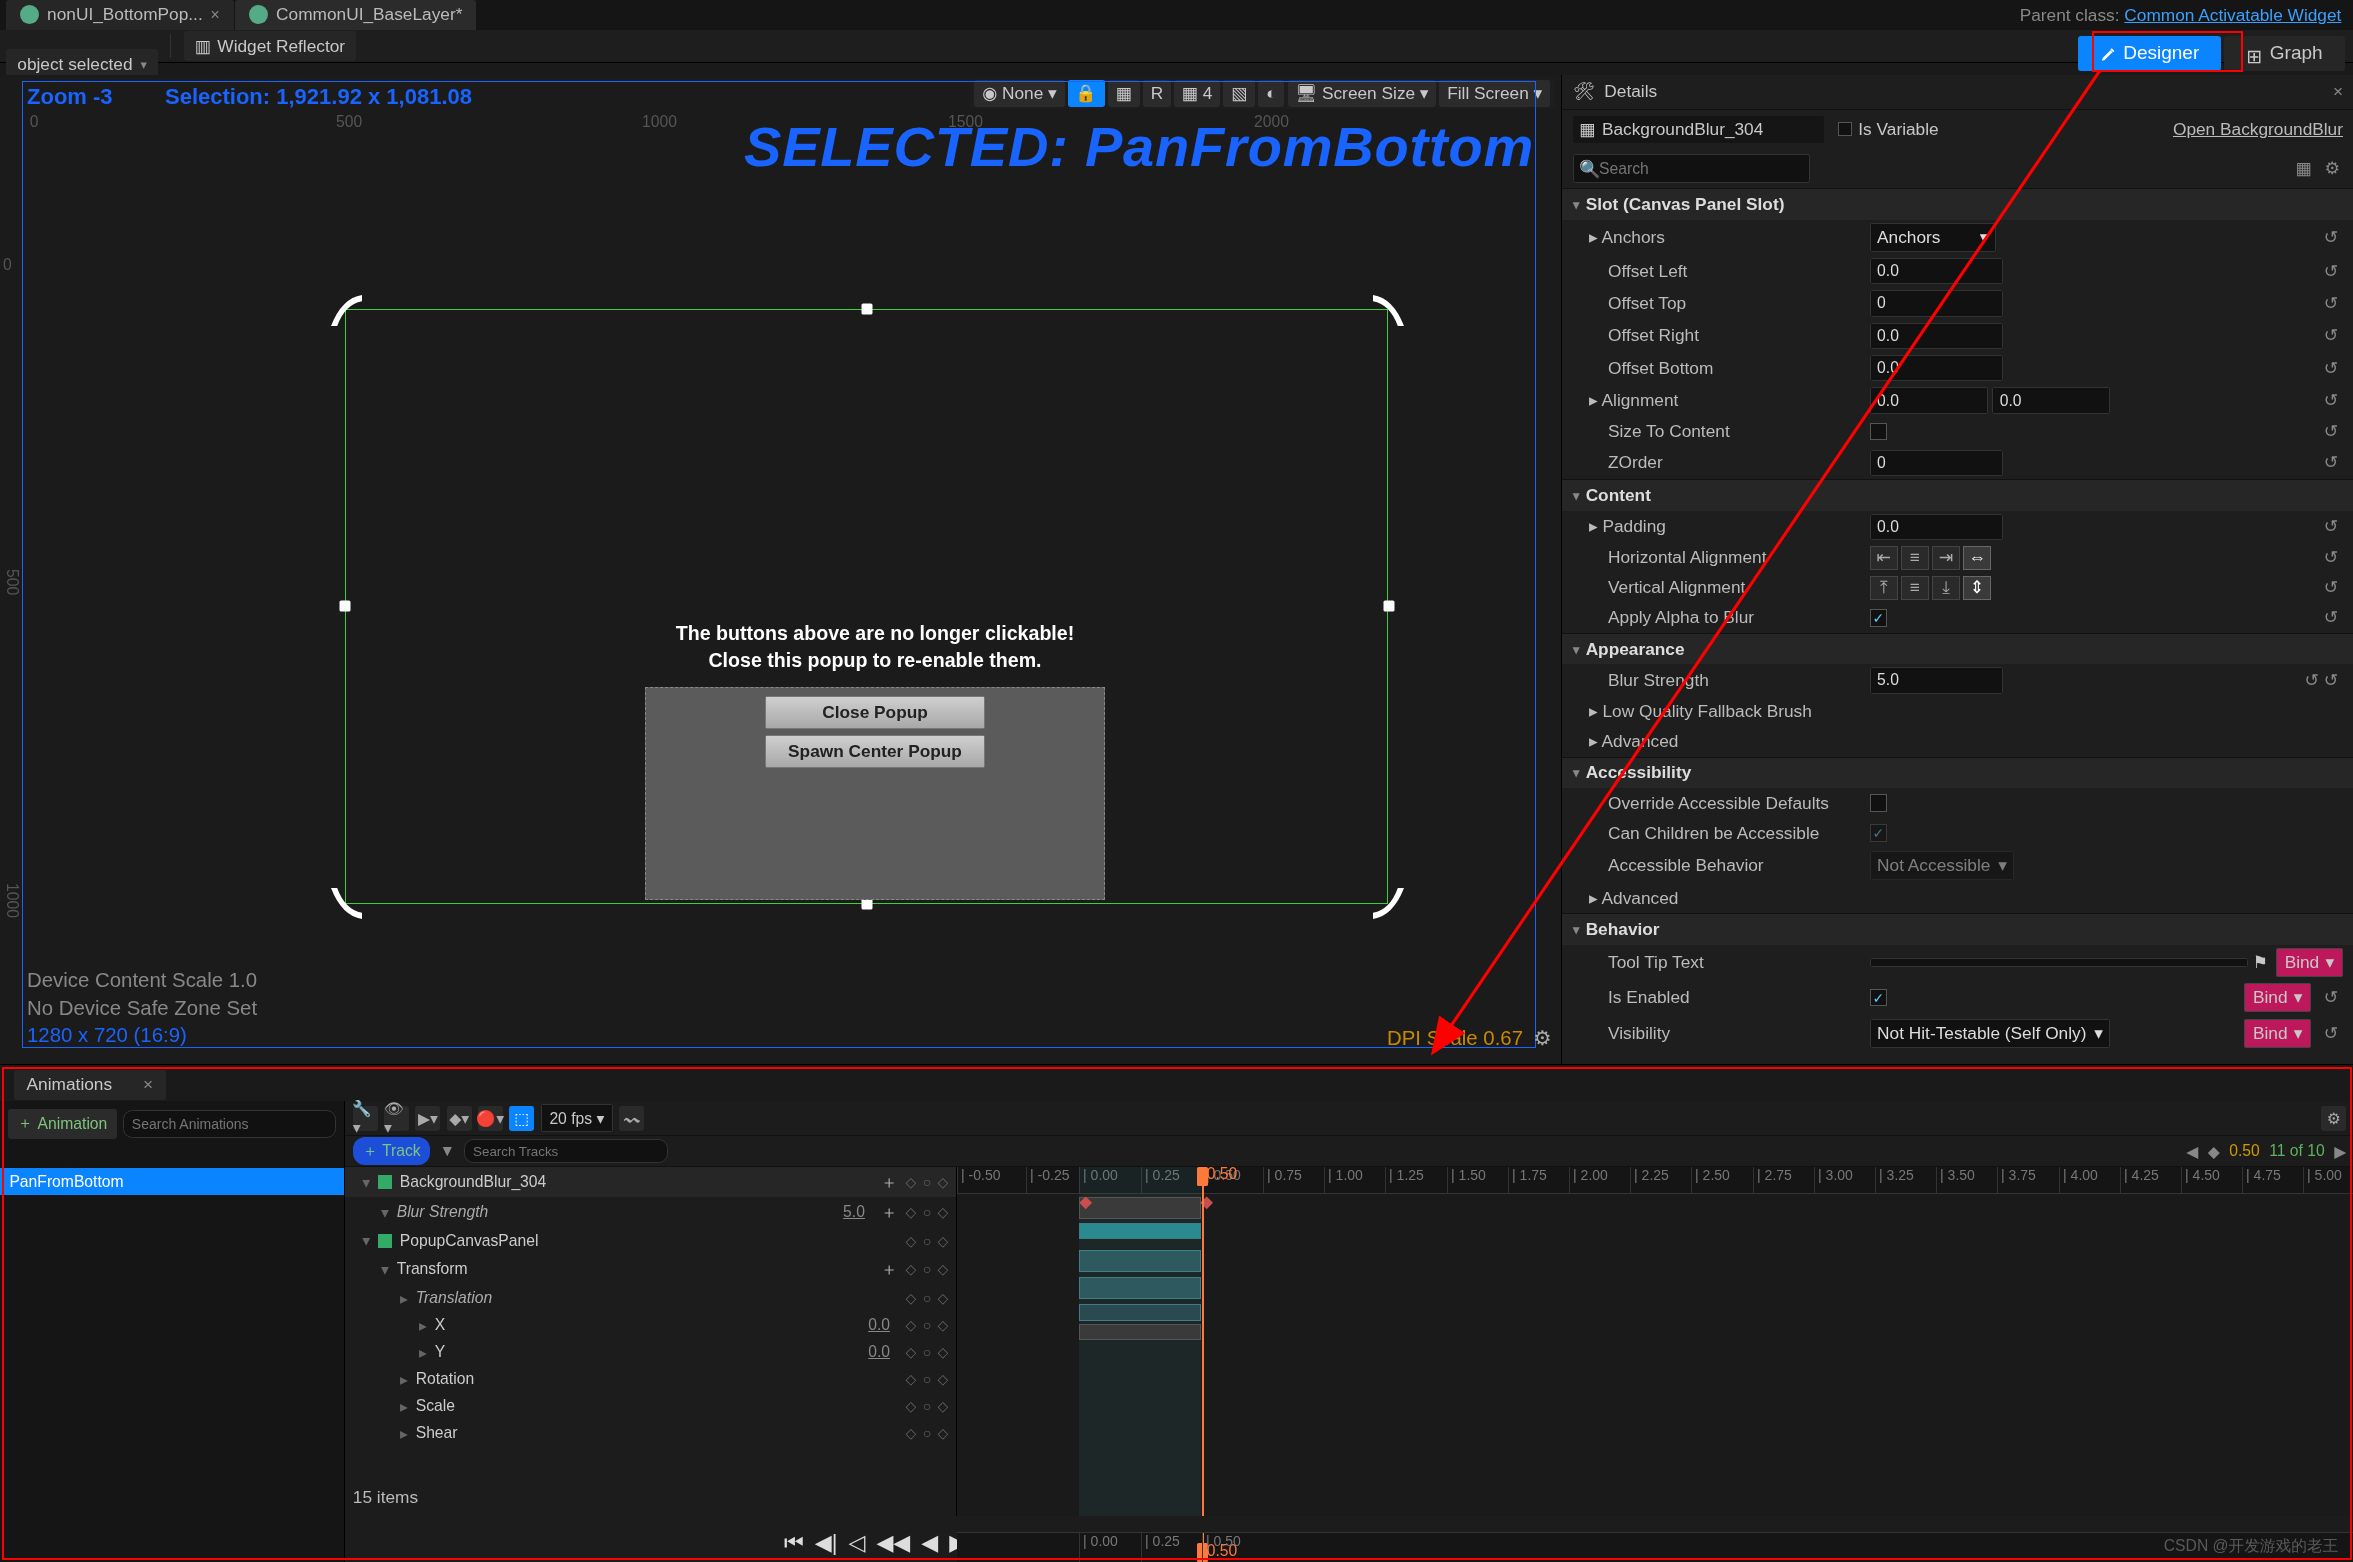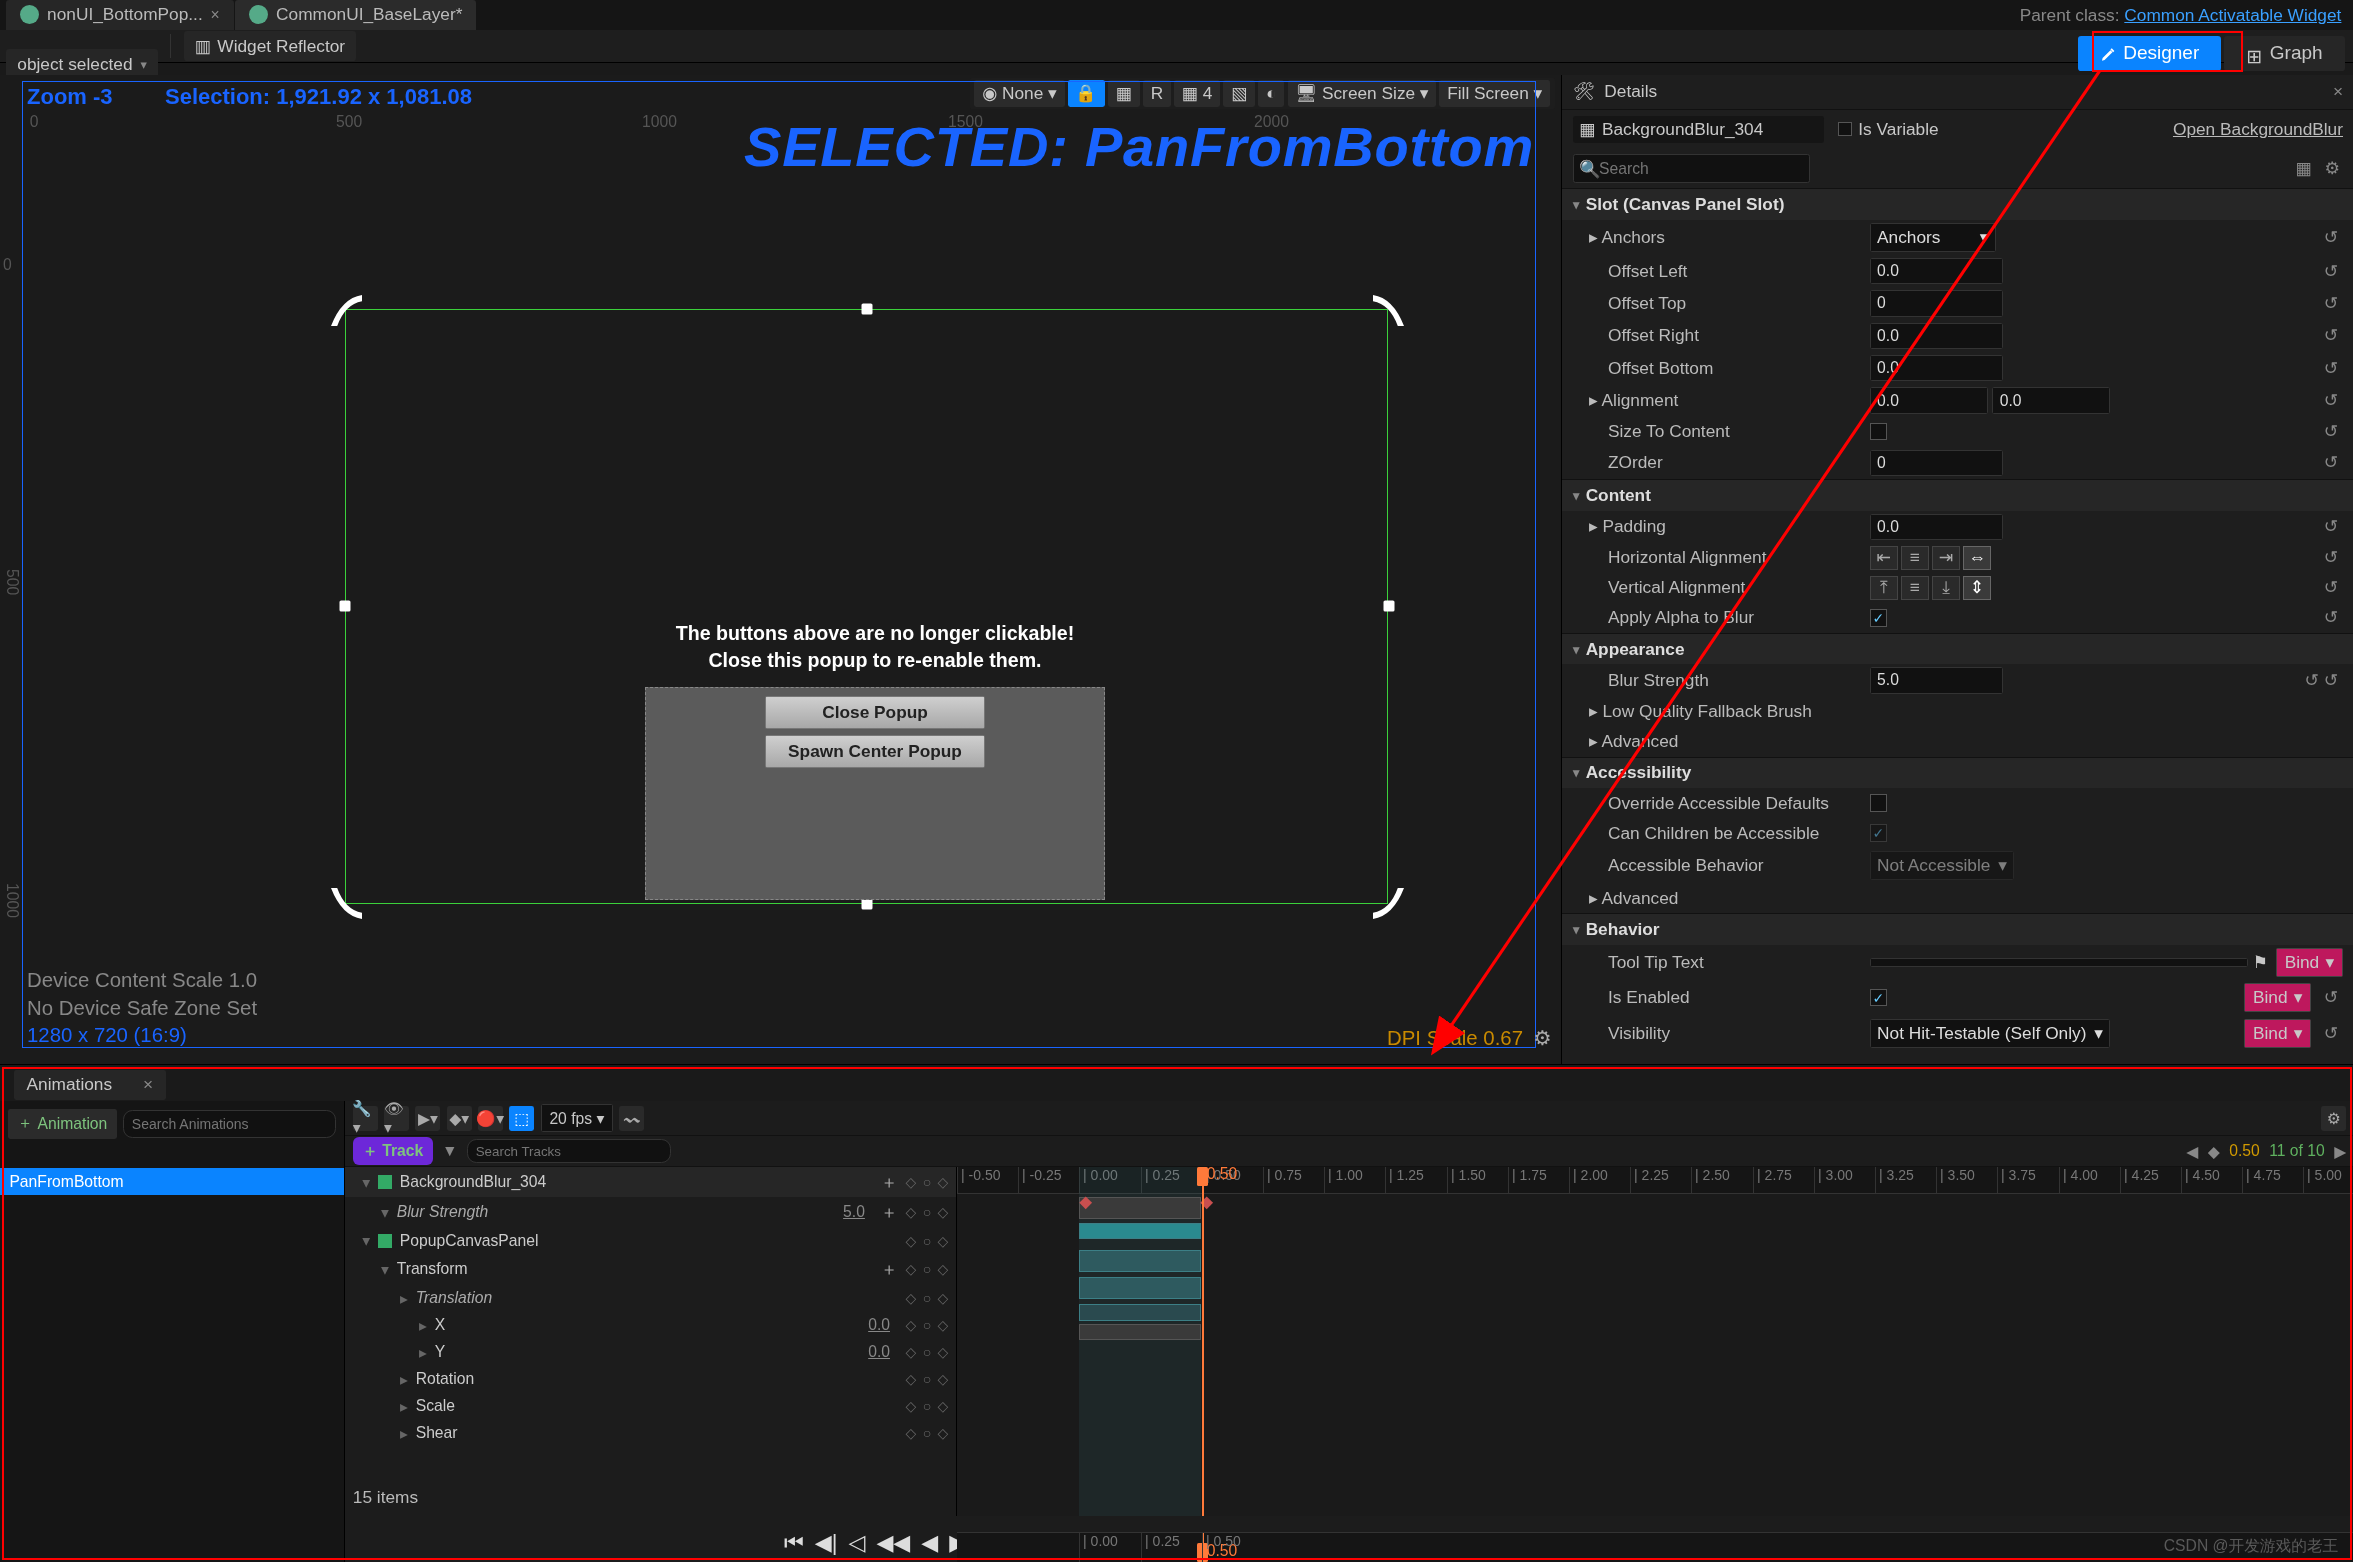--- a/index.html
+++ b/index.html
@@ -98,21 +98,21 @@
   .anim-left-top input { flex:1; background:#111; border:0.8px solid #333; color:#888; padding:4.7px 7.8px; font-size:14px; border-radius:9.4px;}
   .anim-item { background:#0a84ff; color:#fff; padding:4.7px 9.4px; font-size:15.7px;margin-top:21px;}
   
   .anim-main { position:absolute; left:345px; top:36px; right:0; bottom:0; background:#1c1c1c;}
   .amt-toolbar { height:35px; display:flex; align-items:center; gap:6.3px; padding:0 7.8px; border-bottom:0.8px solid #111; font-size:15.7px;}
   .amt-toolbar .ico { width:25px;height:25px; background:#2a2a2a; border-radius:2.4px; display:flex;align-items:center;justify-content:center; color:#aaa;}
   .amt-toolbar .ico.blue { background:#0a84ff; color:#fff;}
   .amt-toolbar .fps { background:#111;border:0.8px solid #333;padding:3.1px 7.8px;border-radius:1.6px;}
   
   .trackbar { height:31px; display:flex; align-items:center; gap:9.4px; padding:0 7.8px; border-bottom:0.8px solid #111; font-size:15.7px;}
-  .trackbar .add { background:#6d28d9; padding:3.1px 9.4px; color:#7ec47e; border-radius:6px;font-weight:bold;}
+  .trackbar .add { background:#1d4ed8; padding:3.1px 9.4px; color:#7ec47e; border-radius:12px;}
   .trackbar input { flex:0 0 204px; background:#111; border:0.8px solid #333; color:#888; padding:3.1px 7.8px; border-radius:9.4px;}
   .trackbar .time { color:#d19a00;}
   .trackbar .frames { color:#5fb15f;}
   .trackbar .sico2 { color:#888;}
   
   .track-cols { position:absolute; left:0; top:66px; right:0; bottom:46px; display:flex;}
   .outliner { width:612px; background:#1c1c1c; border-right:0.8px solid #000; font-size:15.7px;}
   .orow { display:flex; align-items:center; padding:3.1px 7.8px; min-height:27px; gap:7.8px;}
   .orow .nm { flex:1; color:#ccc;}
   .orow .nm.italic { font-style:italic; color:#aaa;}
@@ -637,21 +637,21 @@
                 <span>○</span>
                 <span>◇</span>
               </span>
             </div>
           </div>
         <div class="oitems">15 items</div>
       </div>
       <div class="timeline">
         <div class="ruler" id="ruler">
             <div class="tick" style="left: 0px;">| -0.50</div>
-            <div class="tick" style="left: 61px;">| -0.25</div>
+            <div class="tick" style="left: 69px;">| -0.25</div>
             <div class="tick" style="left: 122px;">| 0.00</div>
             <div class="tick" style="left: 184px;">| 0.25</div>
             <div class="tick" style="left: 245px;">| 0.50</div>
             <div class="tick" style="left: 306px;">| 0.75</div>
             <div class="tick" style="left: 367px;">| 1.00</div>
             <div class="tick" style="left: 428px;">| 1.25</div>
             <div class="tick" style="left: 490px;">| 1.50</div>
             <div class="tick" style="left: 551px;">| 1.75</div>
             <div class="tick" style="left: 612px;">| 2.00</div>
             <div class="tick" style="left: 673px;">| 2.25</div>

